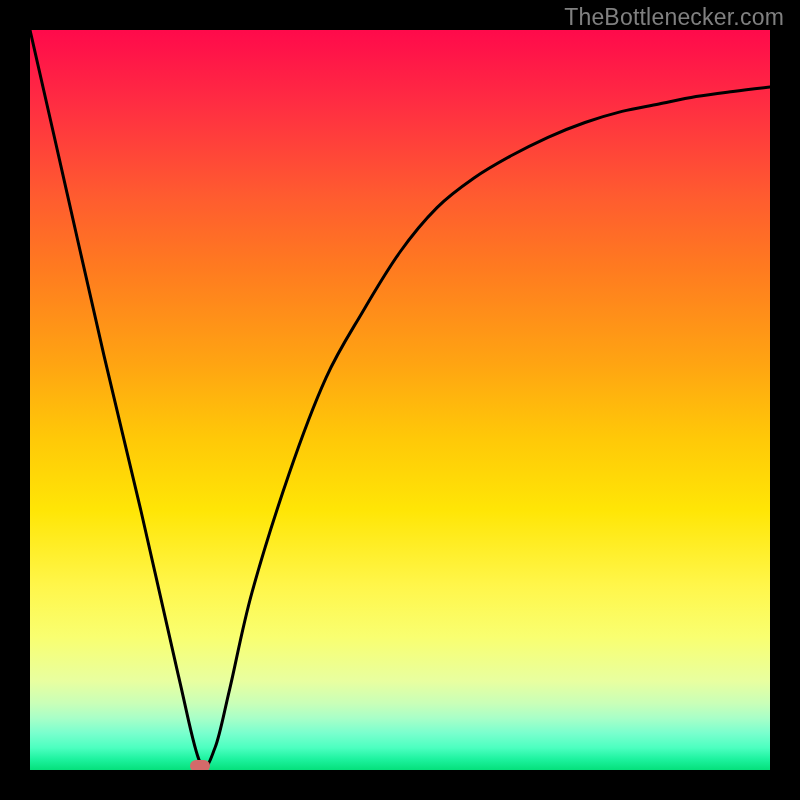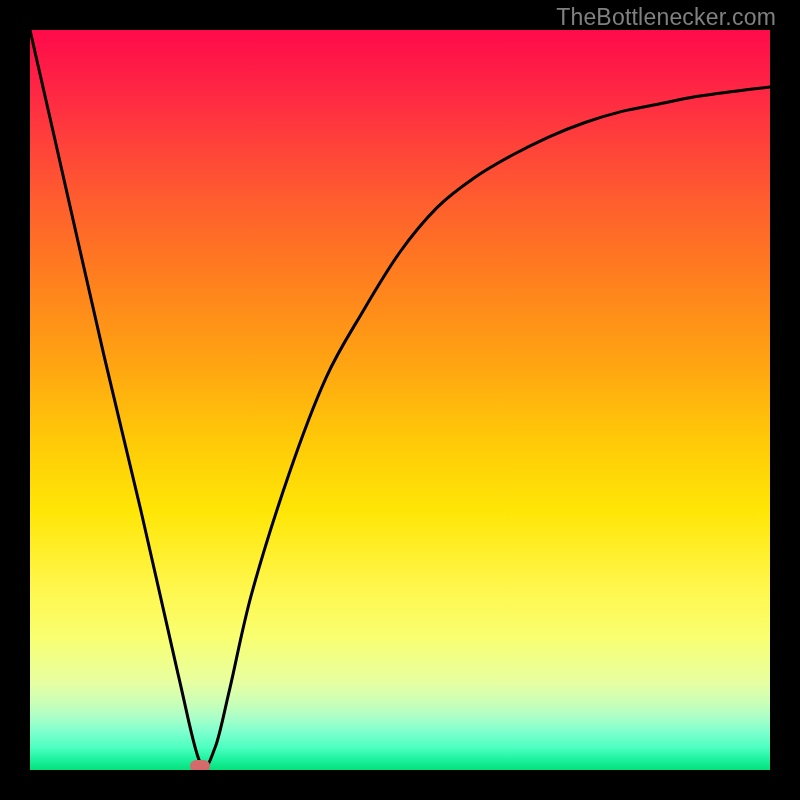--- a/index.html
+++ b/index.html
@@ -59,21 +59,21 @@
   .marker {
     position: absolute;
     width: 20px;
     height: 12px;
     border-radius: 6px;
     background: #d46a6a;
   }
   .watermark {
     position: absolute;
     top: 4px;
-    right: 24px;
+    right: 16px;
     color: #808080;
     font-size: 23px;
     font-weight: 500;
     letter-spacing: 0.2px;
   }
 </style>
 </head>
 <body>
 
 <div class="frame">

